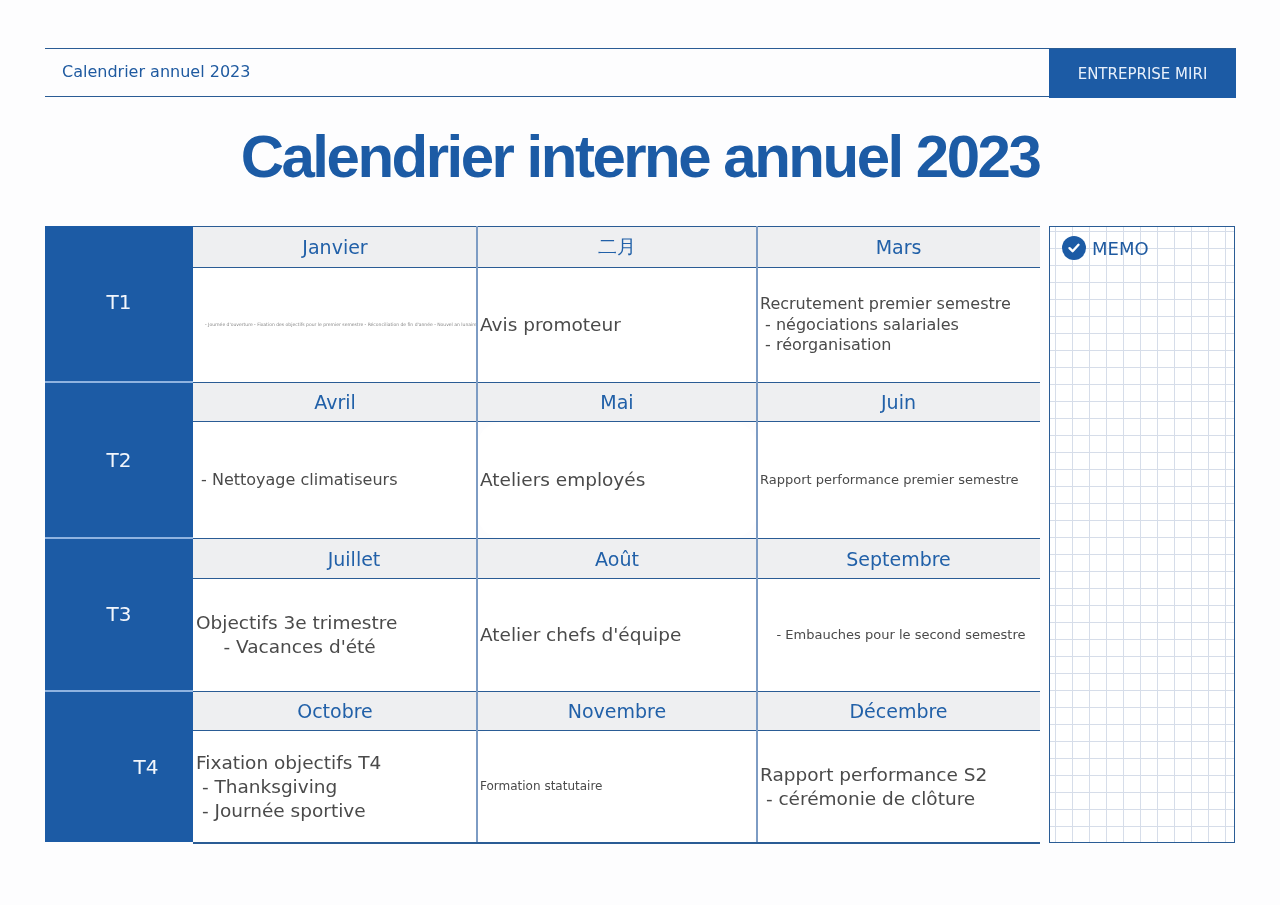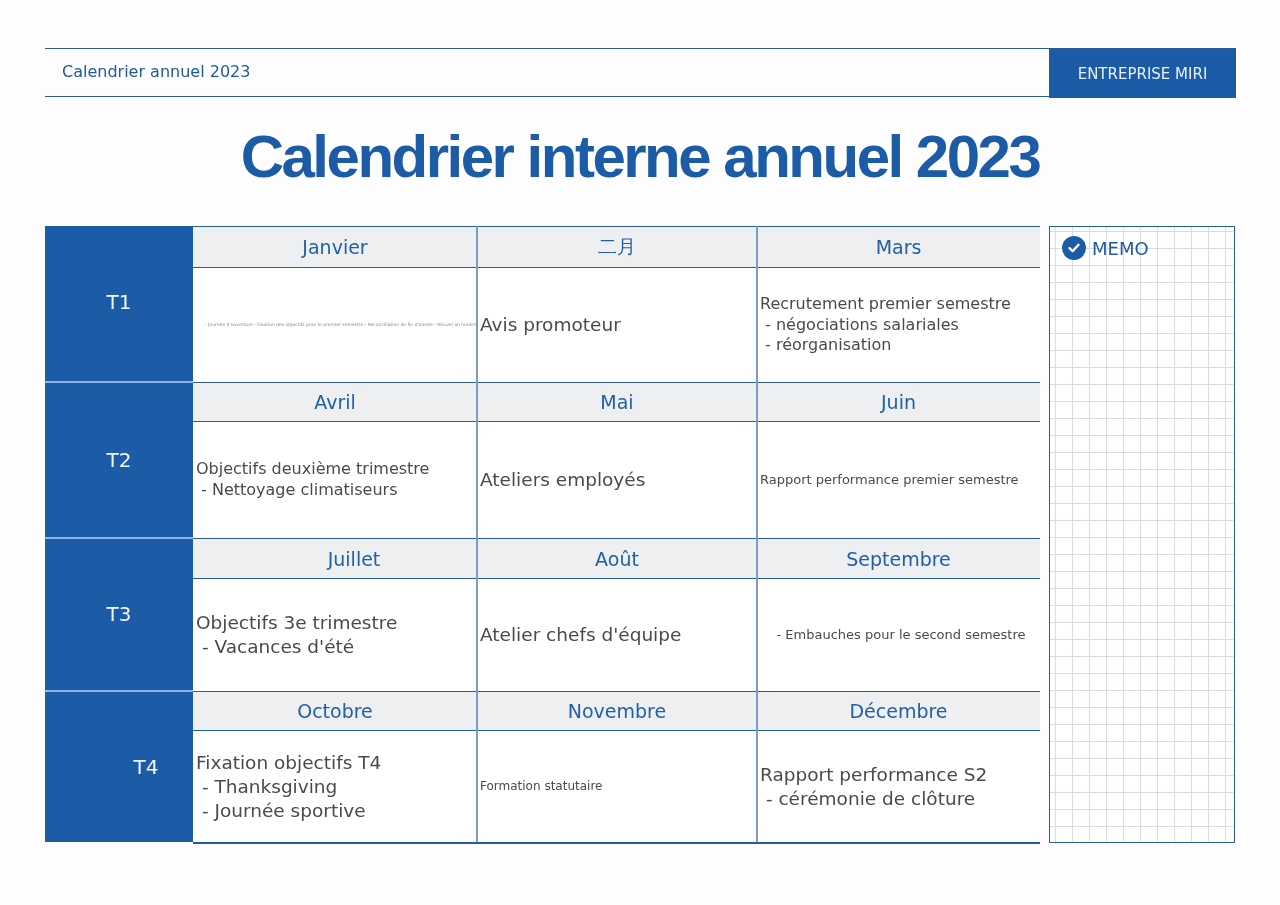--- a/index.html
+++ b/index.html
@@ -66,21 +66,20 @@
     <div class="vline" style="left: 476px; top: 226px; height: 156px;"></div>
     <div class="vline" style="left: 756px; top: 226px; height: 156px;"></div>
     <div class="quarter" style="top: 382px; height: 155px;">
       <span style="position: absolute; top: 66px;">T2</span>
     </div>
     <div class="mhead" style="left: 193px; width: 284px; top: 382px; height: 40px;">
       <span>Avril</span>
     </div>
     <div class="mbody" style="left: 193px; width: 284px; top: 422px; height: 116px; font-size: 16px;">
       <div>
-        <div class="line">Objectifs deuxième trimestre</div>
         <div class="line"> - Nettoyage climatiseurs</div>
       </div>
     </div>
     <div class="mhead" style="left: 477px; width: 280px; top: 382px; height: 40px;">
       <span>Mai</span>
     </div>
     <div class="mbody" style="left: 477px; width: 280px; top: 422px; height: 116px; font-size: 18.5px; border-radius: 25px;">
       <div>
         <div class="line">Ateliers employés</div>
       </div>
@@ -95,21 +94,21 @@
     </div>
     <div class="vline" style="left: 476px; top: 382px; height: 156px;"></div>
     <div class="vline" style="left: 756px; top: 382px; height: 156px;"></div>
     <div style="position: absolute; left: 45px; width: 148px; height: 1.5px; background: rgb(143, 179, 224); top: 381px;"></div>
     <div class="quarter" style="top: 538px; height: 152px;">
       <span style="position: absolute; top: 64px;">T3</span>
     </div>
     <div class="mhead" style="left: 193px; width: 284px; top: 538px; height: 41px; padding-left: 38px;">
       <span>Juillet</span>
     </div>
-    <div class="mbody" style="left: 193px; width: 284px; top: 579px; height: 112px; font-size: 18.5px;">
+    <div class="mbody" style="left: 193px; width: 284px; top: 579px; height: 112px; font-size: 18.5px; text-align: center;">
       <div>
         <div class="line">Objectifs 3e trimestre</div>
         <div class="line"> - Vacances d'été</div>
       </div>
     </div>
     <div class="mhead" style="left: 477px; width: 280px; top: 538px; height: 41px;">
       <span>Août</span>
     </div>
     <div class="mbody" style="left: 477px; width: 280px; top: 579px; height: 112px; font-size: 18.5px;">
       <div>

